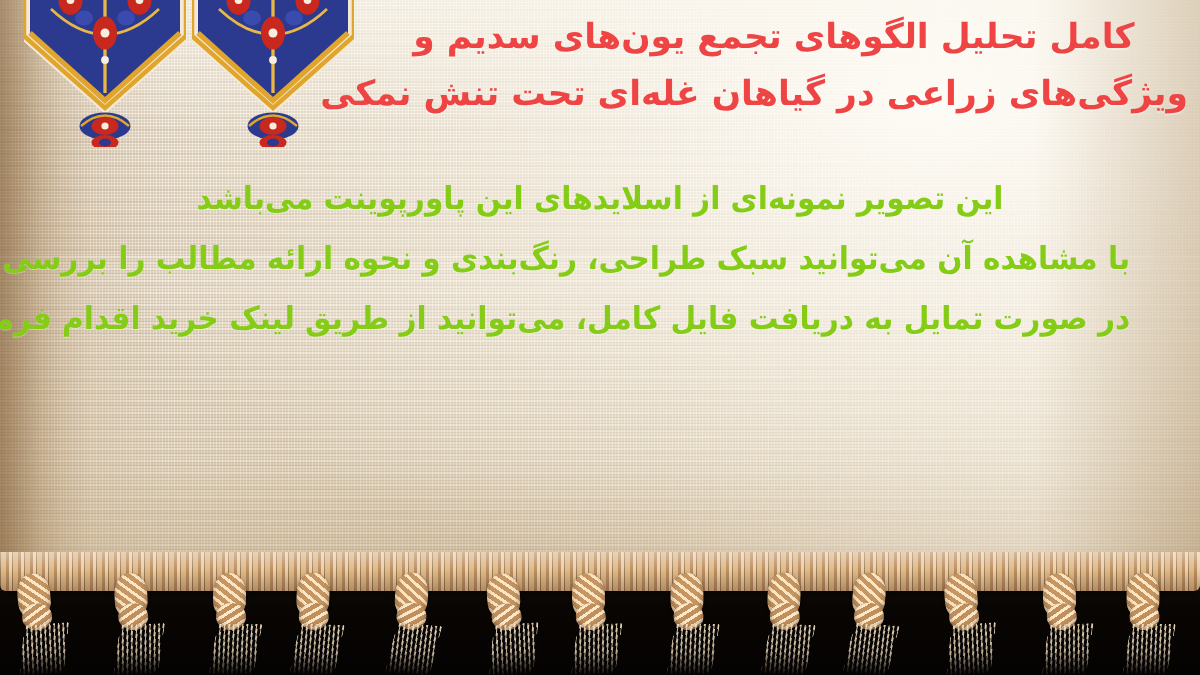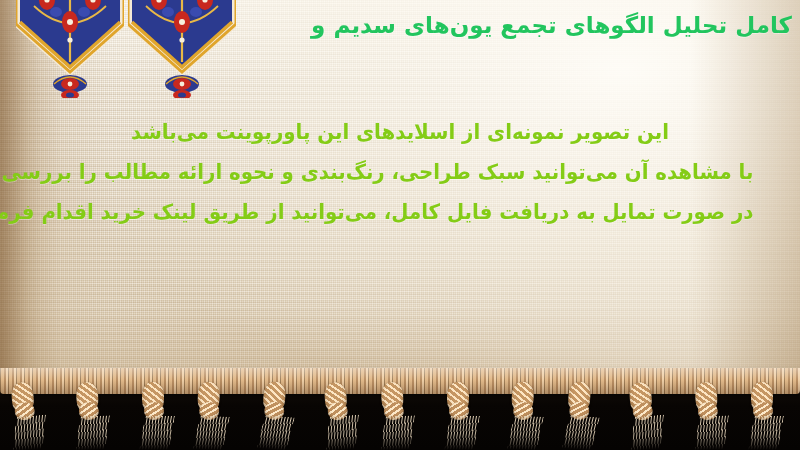--- a/index.html
+++ b/index.html
@@ -40,21 +40,22 @@
 
   
   .ornament{position:absolute;top:-34px;width:112px;height:132px;}
   .ornament.o1{left:14px;}
   .ornament.o2{left:126px;}
 
   
   .title{
     position:absolute;
     top:6px; left:240px; width:552px;
-    color:#22c55e;
+    text-align:center;
+    color:#ef4444;
     font-size:23px;
     font-weight:700;
     line-height:38px;
     letter-spacing:0px;
     direction:rtl;
     text-shadow:0 1px 0 rgba(255,255,255,.35);
   }
   .title .tline{display:block;white-space:nowrap;}
 
   .body-block{
@@ -257,20 +258,21 @@
         <circle cx="56" cy="118" r="2.4" fill="#f6edda"></circle>
         <path d="M40 118 Q56 104 72 118" stroke="#e0a52c" stroke-width="1.6" fill="none"></path>
         <ellipse cx="56" cy="129" rx="9" ry="5" fill="#c8281e"></ellipse>
         <ellipse cx="56" cy="129" rx="4" ry="2.6" fill="#2b3a8f"></ellipse>
       </g>
     </svg>
   </div>
 
   <div class="title">
     <span class="tline">کامل تحلیل الگوهای تجمع یون‌های سدیم و</span>
+    <span class="tline">ویژگی‌های زراعی در گیاهان غله‌ای تحت تنش نمکی</span>
   </div>
 
   <div class="body-block">
     <span class="bline l1">این تصویر نمونه‌ای از اسلایدهای این پاورپوینت می‌باشد</span>
     <span class="bline l2">با مشاهده آن می‌توانید سبک طراحی، رنگ‌بندی و نحوه ارائه مطالب را بررسی نمایید</span>
     <span class="bline l3">در صورت تمایل به دریافت فایل کامل، می‌توانید از طریق لینک خرید اقدام فرمایید</span>
   </div>
 
   <div class="blackband"></div>
   <div class="fringe-rope"></div>

